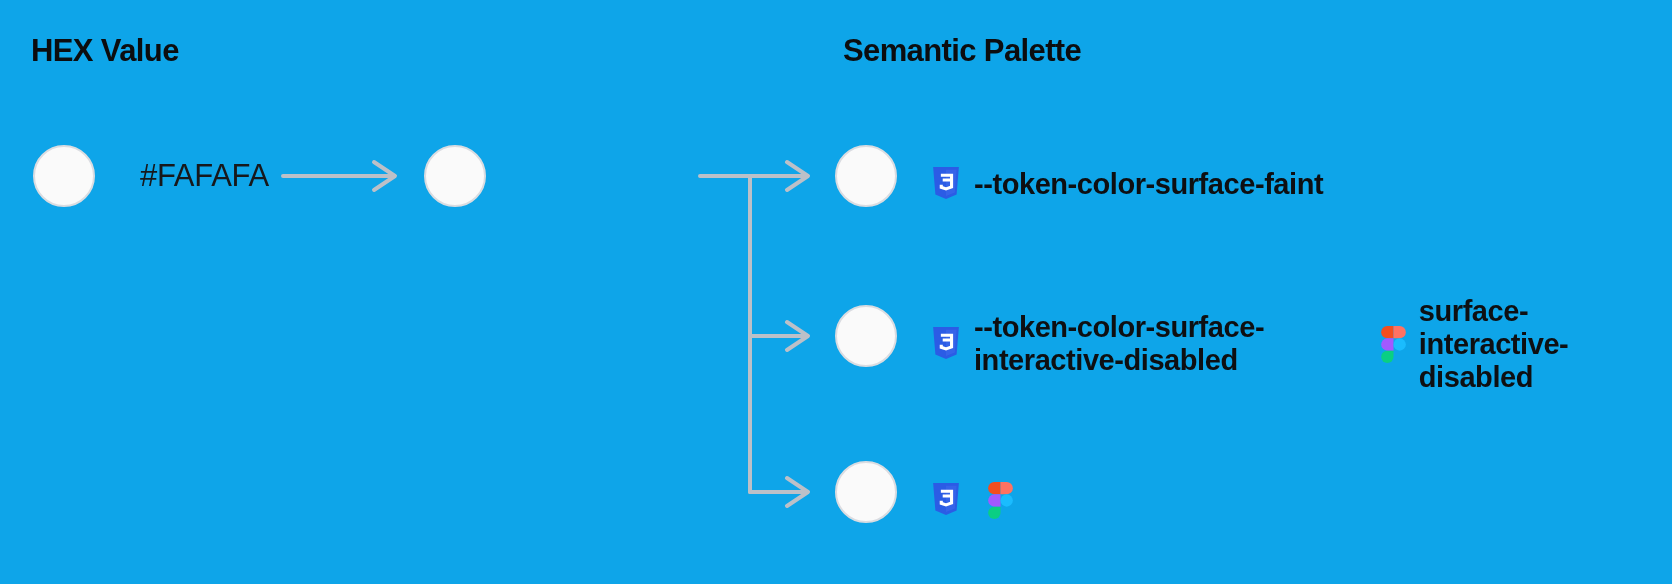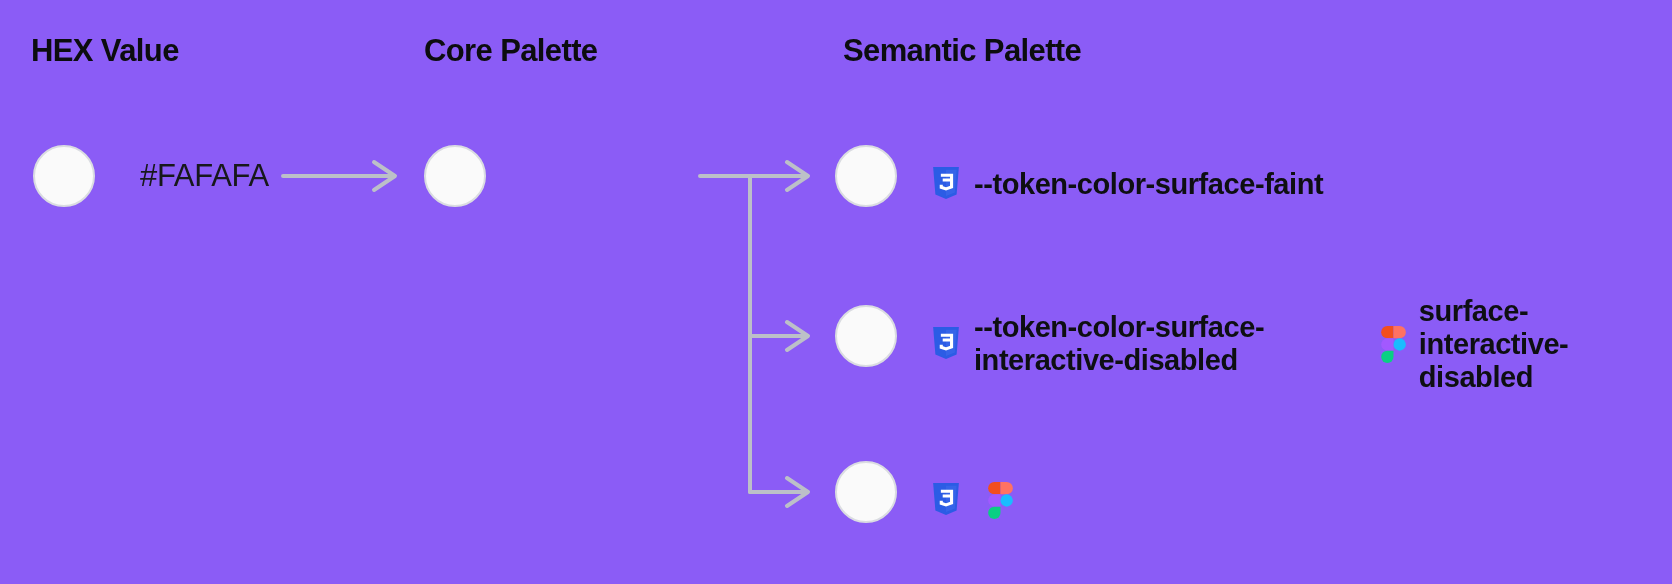--- a/index.html
+++ b/index.html
@@ -1,19 +1,19 @@
 <!DOCTYPE html>
 <html><head>
 <meta charset="utf-8">
 <style>
   html,body{margin:0;padding:0;background:#ffffff;}
   .canvas{
     position:relative;
     width:1672px;height:584px;
-    background:#8b5cf6;
+    background:#0ea5e9;
     font-family:"Liberation Sans","DejaVu Sans",sans-serif;
     color:#101114;
     overflow:hidden;
   }
   .col-header{
     position:absolute;
     top:33px;
     font-size:31px;
     font-weight:700;
     letter-spacing:-0.02em;
@@ -87,21 +87,20 @@
     color:#0e0f12;
   }
   .badge-svg{display:block;flex:0 0 auto;}
 </style>
 </head>
 <body>
 
 <div class="canvas">
 
   <div class="col-header hdr-hex">HEX Value</div>
-  <div class="col-header hdr-core">Core Palette</div>
   <div class="col-header hdr-semantic">Semantic Palette</div>
 
   <div class="node node-hex">
     <div class="swatch"></div>
     <div class="node-label">#FAFAFA</div>
   </div>
 
   <svg class="arrow-svg" style="left:278px;top:155px;" width="125" height="42" viewBox="0 0 125 42">
     <path class="arrow-line" d="M5 21 H114 M96 7 L117 21 L96 35"></path>
   </svg>

